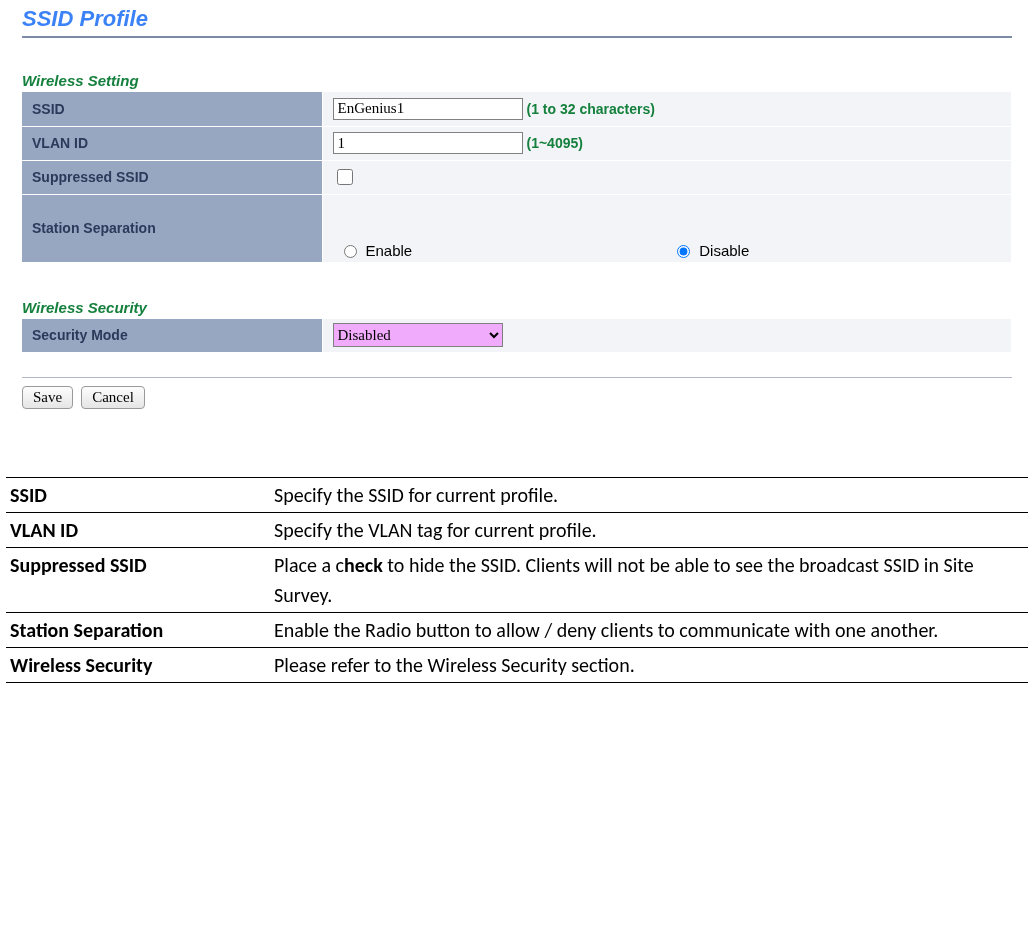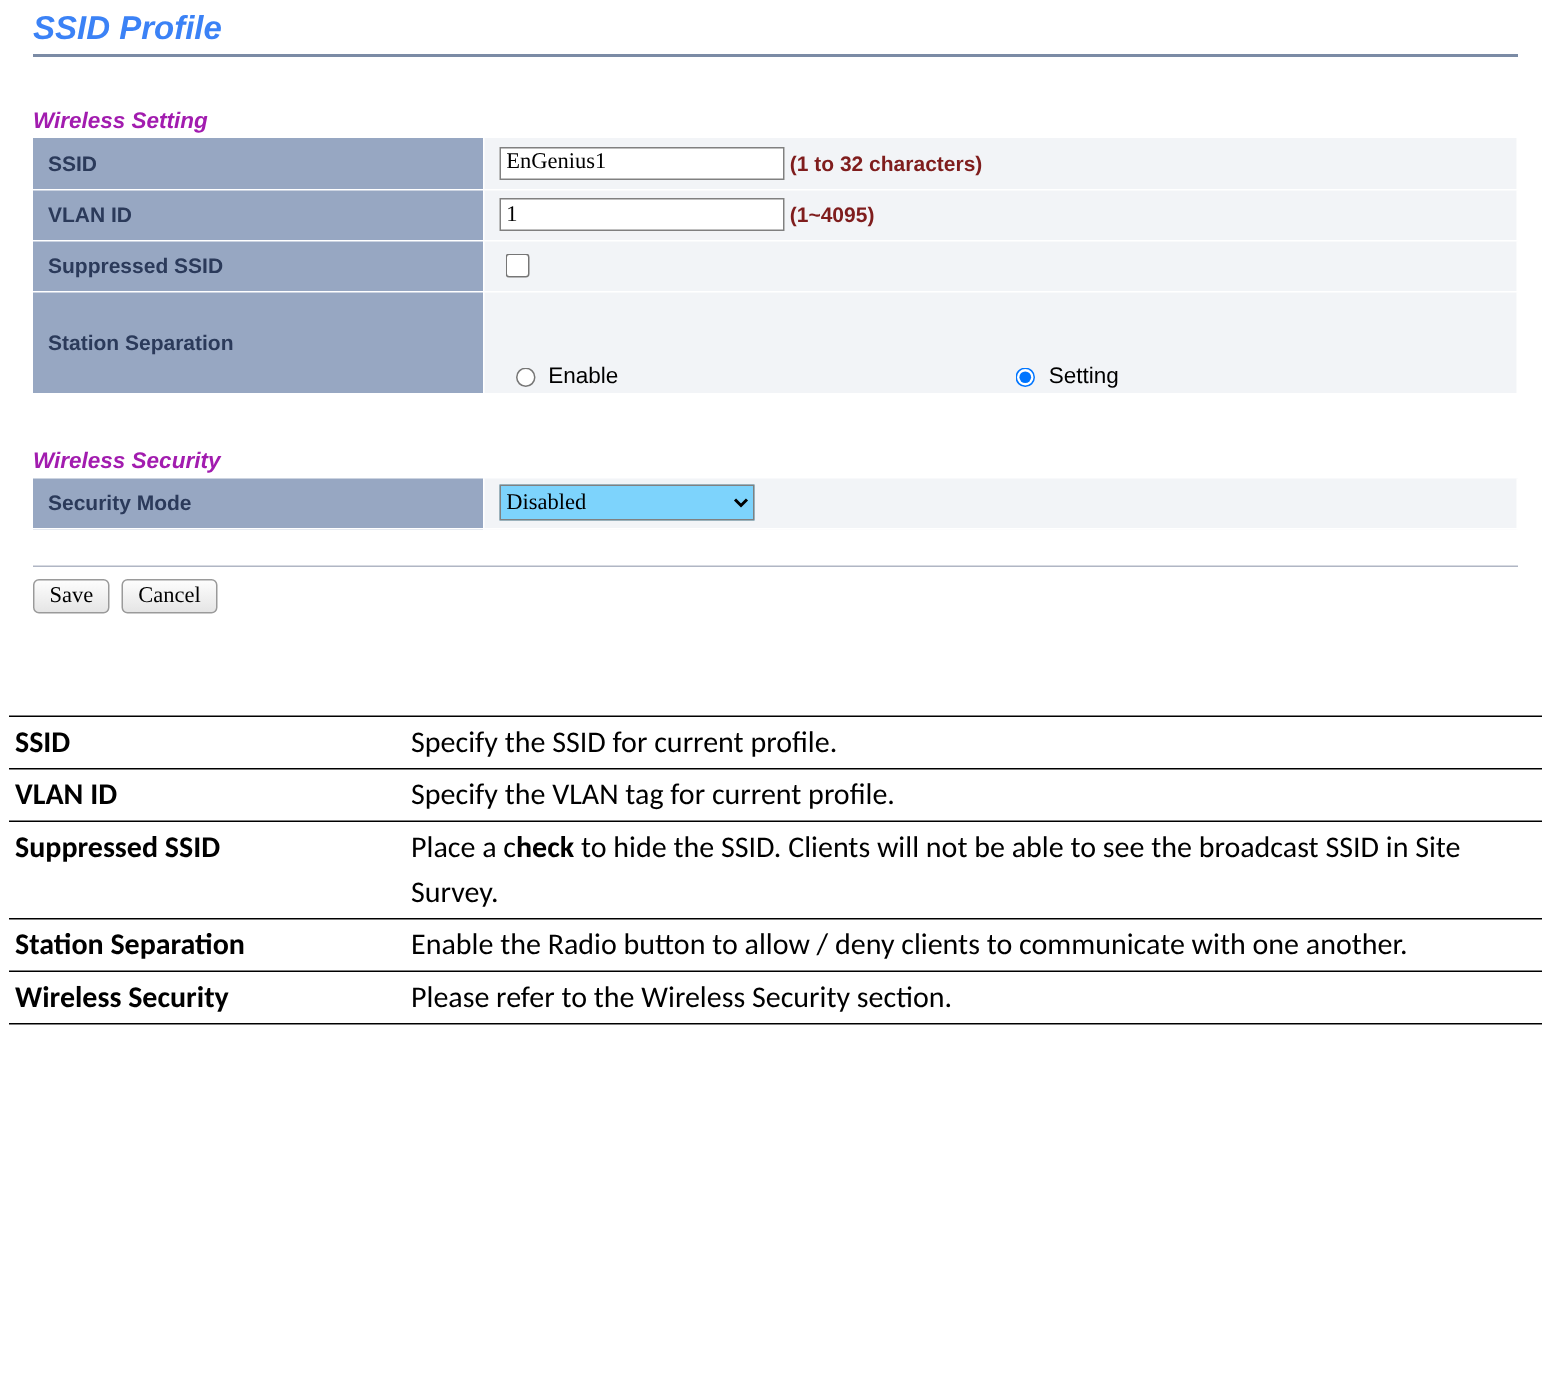--- a/index.html
+++ b/index.html
@@ -26,21 +26,21 @@
   .page-rule {
     border: none;
     border-top: 2px solid #7b8ba5;
     margin: 0 0 34px 0;
   }
   .section-title {
     font-family: Arial, sans-serif;
     font-size: 15px;
     font-weight: bold;
     font-style: italic;
-    color: #a21caf;
+    color: #15803d;
     margin: 0 0 3px 0;
   }
   table.settings {
     width: 100%;
     border-collapse: collapse;
     table-layout: fixed;
   }
   table.settings td {
     border-right: 1px solid #fff;
     border-bottom: 1px solid #fff;
@@ -68,21 +68,21 @@
     font-family: "Times New Roman", serif;
     font-size: 15px;
     height: 22px;
     border: 1px solid #808080;
     padding: 0 4px;
     width: 190px;
     background: #fff;
   }
   .hint {
     font-weight: bold;
-    color: #7f1d1d;
+    color: #15803d;
     font-size: 14px;
     margin-left: 4px;
   }
   input[type=checkbox] {
     width: 16px;
     height: 16px;
   }
   .radio-row {
     display: flex;
     align-items: center;
@@ -96,21 +96,21 @@
     color: #000;
     margin-top: 44px;
   }
   .radio-opt.first { margin-left: 6px; }
   .radio-opt.second { margin-left: 260px; }
   select.sec-select {
     font-family: "Times New Roman", serif;
     font-size: 15px;
     height: 24px;
     width: 170px;
-    background: #7dd3fc;
+    background: #f0abfc;
     border: 1px solid #808080;
   }
   .btn-rule {
     border: none;
     border-top: 1px solid #b0b6c4;
     margin: 24px 0 8px 0;
   }
   .btn-row {
     display: flex;
     gap: 8px;
@@ -196,21 +196,21 @@
     <tr>
       <td class="label-cell">Station Separation</td>
       <td class="value-cell">
         <div class="radio-row">
           <label class="radio-opt first">
             <input type="radio" name="stationsep" style="">
             <span>Enable</span>
           </label>
           <label class="radio-opt second">
             <input type="radio" name="stationsep" checked="" style="">
-            <span>Setting</span>
+            <span>Disable</span>
           </label>
         </div>
       </td>
     </tr>
   </tbody>
     </table>
 
   <div style="height:36px"></div>
 
   <div class="section-title">Wireless Security</div>

